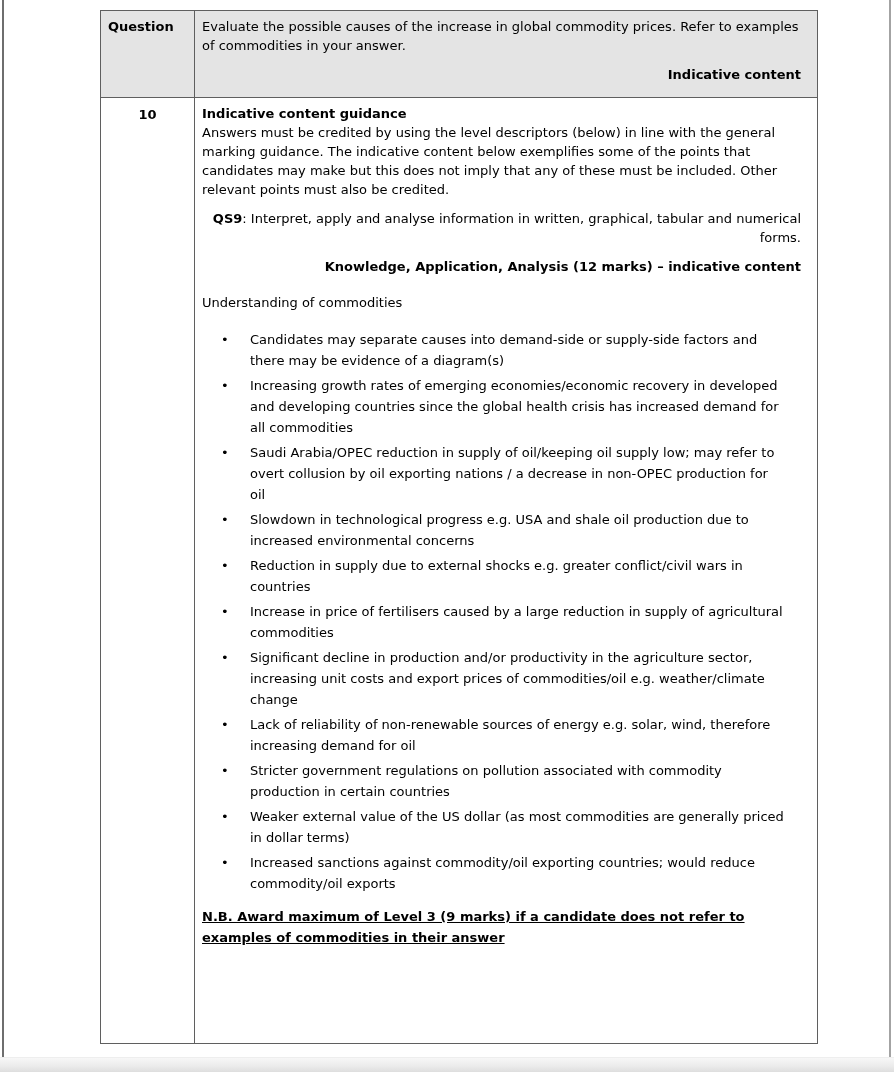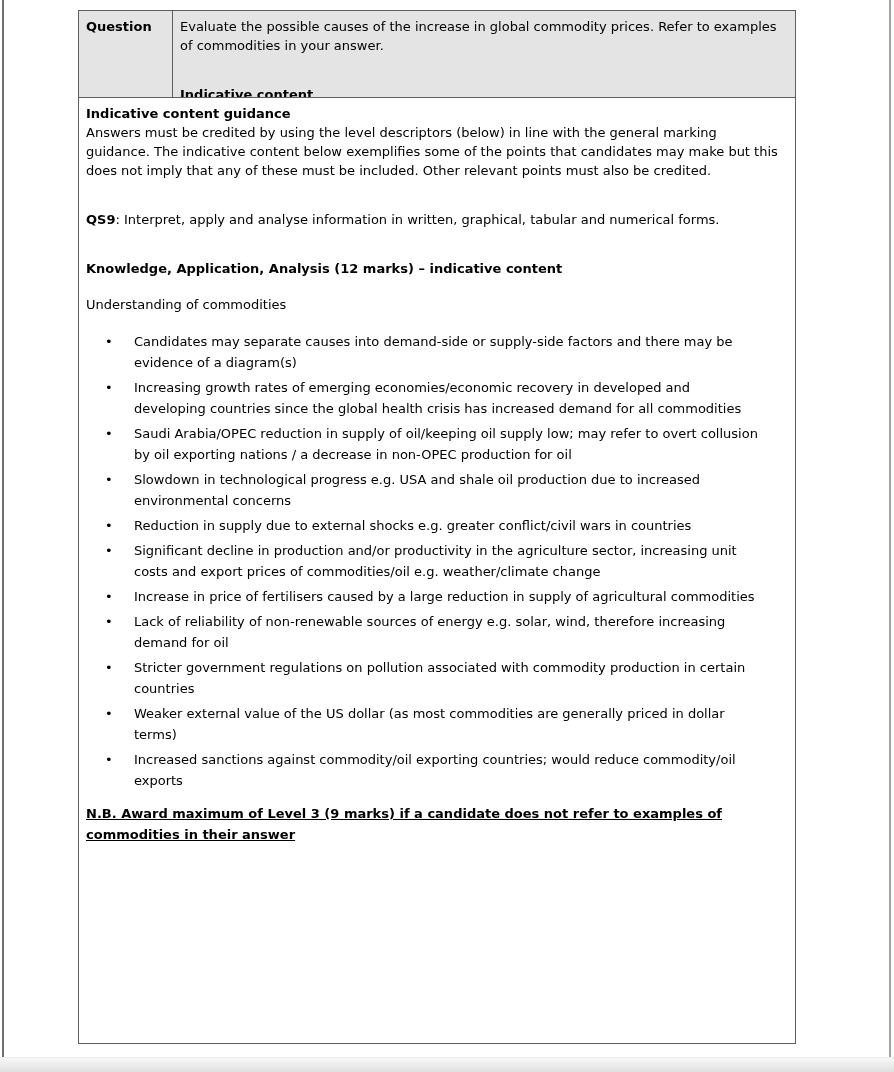--- a/index.html
+++ b/index.html
@@ -30,21 +30,21 @@
   }
   .bottom-strip {
     position: absolute;
     left: 0; bottom: 0;
     width: 894px; height: 15px;
     background: linear-gradient(180deg, #f7f7f7 0%, #ececec 55%, #dedede 100%);
     border-top: 1px solid #eeeeee;
   }
   .doc-table {
     position: absolute;
-    left: 78px; top: 10px;
+    left: 100px; top: 10px;
     width: 718px; height: 1034px;
     border: 1px solid #5f5f5f;
     background: #ffffff;
     display: flex;
     flex-direction: column;
   }
   .row { display: flex; width: 100%; }
   .row-header {
     height: 87px;
     background: #e4e4e4;
@@ -66,21 +66,21 @@
   }
   .bold { font-weight: bold; }
   .q-label { font-weight: bold; line-height: 19px; }
   .q-number {
     font-weight: bold;
     text-align: center;
     line-height: 19px;
     padding-top: 1px;
   }
   .para { line-height: 19px; }
-  .gap-top { margin-top: 30px; }
+  .gap-top { margin-top: 10px; text-align: right; }
   .gap-top-sm { margin-top: 17px; }
   .bullet-list {
     list-style: none;
     margin-top: 17px;
   }
   .bullet-list li {
     position: relative;
     padding-left: 48px;
     padding-right: 17px;
     line-height: 21px;
@@ -113,40 +113,43 @@
       <div class="cell-q">
         <div class="q-label">Question</div>
       </div>
       <div class="cell-c">
         <p class="para">Evaluate the possible causes of the increase in global commodity prices. Refer to examples of commodities in your answer.</p>
         <p class="para bold gap-top">Indicative content</p>
       </div>
     </div>
 
     <div class="row row-body">
+      <div class="cell-q">
+        <div class="q-number">10</div>
+      </div>
       <div class="cell-c">
 
         <p class="para bold">Indicative content guidance</p>
 
         <p class="para">Answers must be credited by using the level descriptors (below) in line with the general marking guidance. The indicative content below exemplifies some of the points that candidates may make but this does not imply that any of these must be included. Other relevant points must also be credited.</p>
 
         <p class="para gap-top"><b>QS9</b><span>: Interpret, apply and analyse information in written, graphical, tabular and numerical forms.</span></p>
 
         <p class="para bold gap-top">Knowledge, Application, Analysis (12 marks) – indicative content</p>
 
         <p class="para gap-top-sm">Understanding of commodities</p>
 
         <ul class="bullet-list">
           <li>Candidates may separate causes into demand-side or supply-side factors and there may be evidence of a diagram(s)</li>
           <li>Increasing growth rates of emerging economies/economic recovery in developed and developing countries since the global health crisis has increased demand for all commodities</li>
           <li>Saudi Arabia/OPEC reduction in supply of oil/keeping oil supply low; may refer to overt collusion by oil exporting nations / a decrease in non-OPEC production for oil</li>
           <li>Slowdown in technological progress e.g. USA and shale oil production due to increased environmental concerns</li>
           <li>Reduction in supply due to external shocks e.g. greater conflict/civil wars in countries</li>
+          <li>Increase in price of fertilisers caused by a large reduction in supply of agricultural commodities</li>
           <li>Significant decline in production and/or productivity in the agriculture sector, increasing unit costs and export prices of commodities/oil e.g. weather/climate change</li>
-          <li>Increase in price of fertilisers caused by a large reduction in supply of agricultural commodities</li>
           <li>Lack of reliability of non-renewable sources of energy e.g. solar, wind, therefore increasing demand for oil</li>
           <li>Stricter government regulations on pollution associated with commodity production in certain countries</li>
           <li>Weaker external value of the US dollar (as most commodities are generally priced in dollar terms)</li>
           <li>Increased sanctions against commodity/oil exporting countries; would reduce commodity/oil exports</li>
         </ul>
 
         <p class="note">N.B. Award maximum of Level 3 (9 marks) if a candidate does not refer to examples of commodities in their answer</p>
 
       </div>
     </div>

